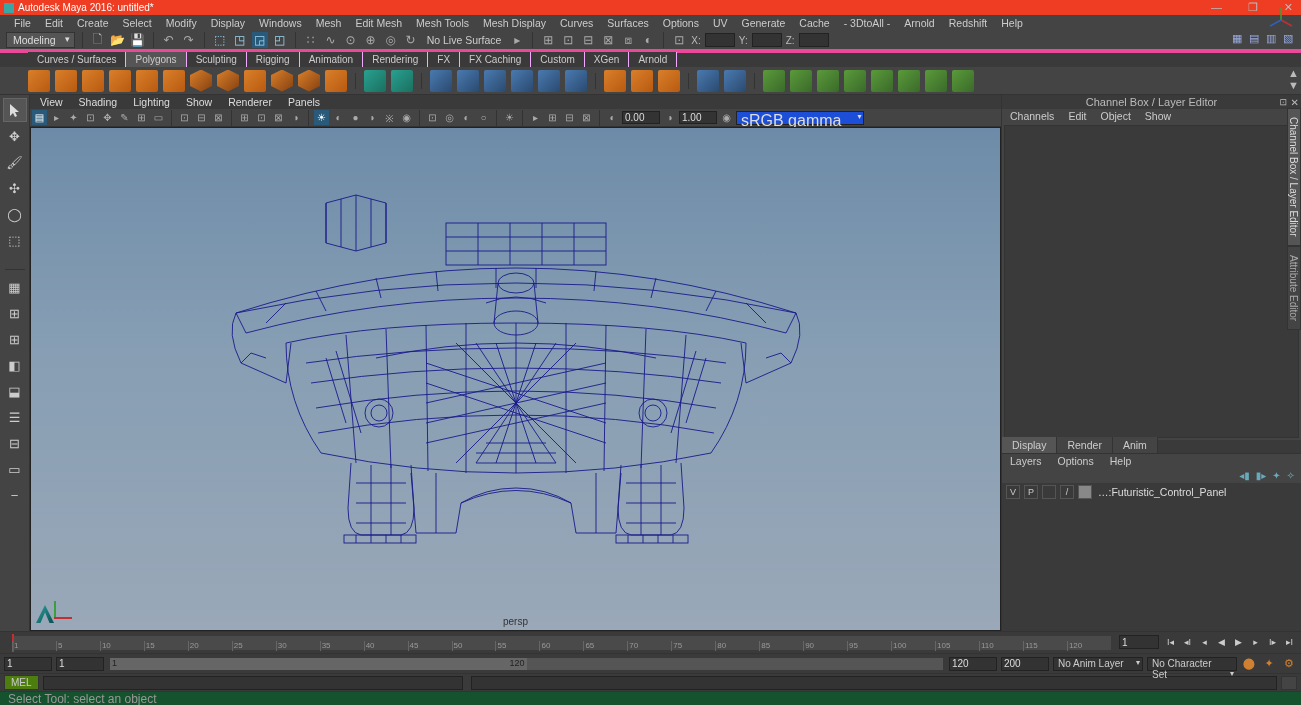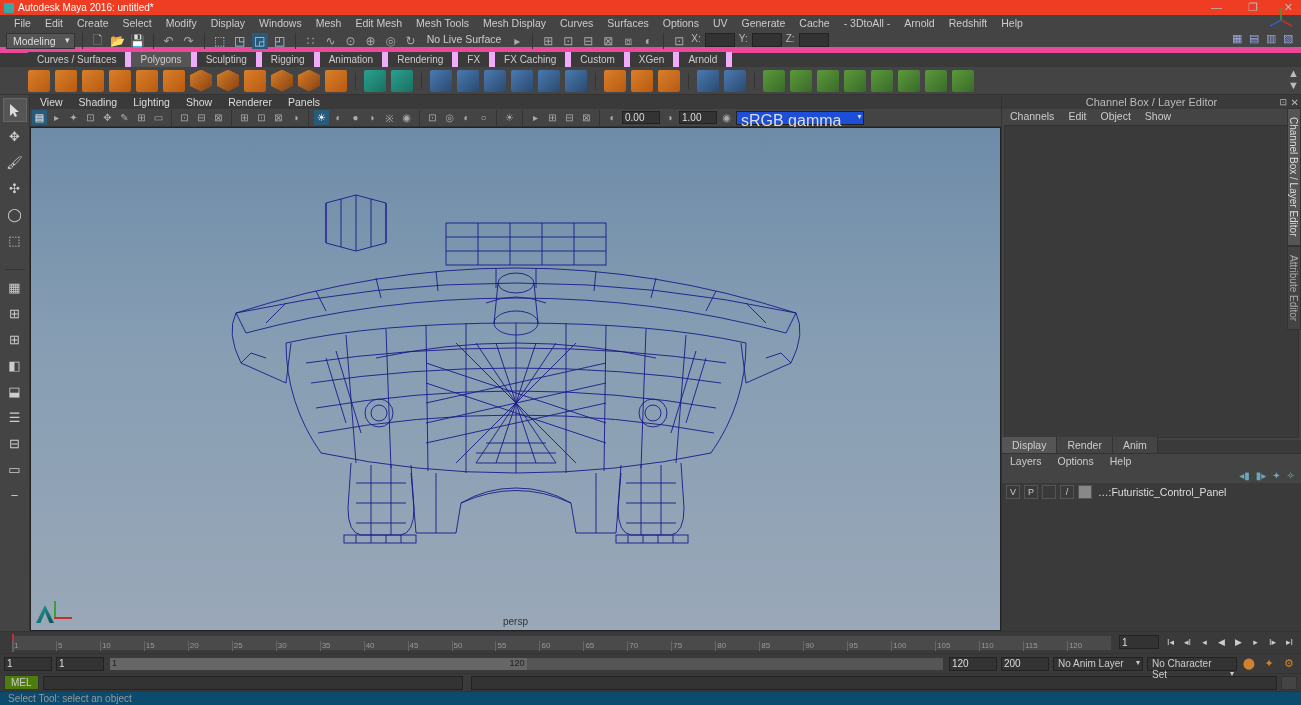--- a/index.html
+++ b/index.html
@@ -4,31 +4,31 @@
 <style>
 *{margin:0;padding:0;box-sizing:border-box;font-family:"Segoe UI",Tahoma,sans-serif;font-size:11px;color:#bbb;user-select:none}
 body{background:#444;width:1301px;height:705px;overflow:hidden;position:relative;display:flex;flex-direction:column}
 .titlebar{height:15px;background:#ee3d23;display:flex;align-items:center;padding:0 4px;color:#fff}
 .titlebar .logo{width:10px;height:10px;background:#3aa6a6;margin-right:4px}
 .titlebar .title{flex:1;font-size:10px;color:#fff}
 .titlebar .winbtns{display:flex;gap:18px;color:#fff;font-size:10px}
 .winbtn{cursor:pointer;padding:0 4px}
 .menubar{height:16px;background:#444;display:flex;align-items:center;padding:0 8px;gap:2px}
 .menubar span{padding:0 6px;font-size:10.5px;color:#ccc;cursor:pointer}
-.toolbar1{height:22px;background:#444;display:flex;align-items:flex-start;padding:2px 6px;gap:4px;border-bottom:6px solid #ec4899}
+.toolbar1{height:22px;background:#444;display:flex;align-items:center;padding:2px 6px;gap:4px;border-bottom:4px solid #ec4899}
 .dropdown{background:#555;border:1px solid #333;padding:1px 18px 1px 6px;font-size:10.5px;color:#ddd;position:relative;cursor:pointer}
 .dropdown::after{content:"▾";position:absolute;right:4px;font-size:9px}
 .sep{width:1px;height:16px;background:#333;margin:0 3px}
 .ico{width:16px;height:16px;display:inline-flex;align-items:center;justify-content:center;font-size:12px;color:#aaa;cursor:pointer}
 .ico.g{color:#9ad6f0}
 .ico.on{background:#2a5a7a}
 .livesurf{color:#ccc;font-size:10.5px;padding:0 4px}
 .numfield{width:30px;height:14px;background:#333;border:1px solid #222;color:#ddd;font-size:10px;padding:0 2px}
 .shelftabs{height:14px;background:#3a3a3a;display:flex;align-items:flex-end;padding-left:28px}
-.shelftabs span{padding:2px 9px;font-size:10px;color:#ccc;background:#3a3a3a;cursor:pointer;border-right:6px solid #f0abfc}
+.shelftabs span{padding:2px 9px;font-size:10px;color:#ccc;background:#3a3a3a;cursor:pointer;border-right:1px solid #f0abfc}
 .shelftabs span.active{background:#555}
 .shelf{height:28px;background:#444;display:flex;align-items:center;padding:2px 28px;gap:5px;border-bottom:1px solid #333;position:relative}
 .shelfico{width:22px;height:22px;border-radius:2px;cursor:pointer;display:flex;align-items:center;justify-content:center}
 .prim{background:linear-gradient(135deg,#d97f2a,#b85a10)}
 .prim2{background:linear-gradient(135deg,#d97f2a,#844010);clip-path:polygon(50% 0,100% 25%,100% 75%,50% 100%,0 75%,0 25%)}
 .tealico{background:linear-gradient(135deg,#2aa090,#1a7060)}
 .blueico{background:linear-gradient(135deg,#4a7ab0,#2a4a70)}
 .greenico{background:linear-gradient(135deg,#5a9a3a,#3a6a2a)}
 .shelf-scroll{position:absolute;right:2px;top:0;display:flex;flex-direction:column;font-size:7px;color:#888}
 .mainrow{flex:1;display:flex;min-height:0}
@@ -94,21 +94,21 @@
 .rstrack .thumb .l{position:absolute;left:2px;top:0;font-size:9px;color:#222}
 .rstrack .thumb .r{position:absolute;right:2px;top:0;font-size:9px;color:#222}
 .rsel{background:#333;border:1px solid #222;color:#ccc;font-size:10px;padding:0 14px 0 4px;height:14px;width:90px;position:relative;cursor:pointer}
 .rsel::after{content:"▾";position:absolute;right:2px;font-size:8px}
 .rsico{width:16px;height:16px;display:flex;align-items:center;justify-content:center;cursor:pointer;color:#d08030}
 .cmdline{height:18px;background:#3a3a3a;display:flex;align-items:center;padding:2px 4px;gap:4px;border-top:1px solid #333}
 .cmdlabel{background:#4d7c0f;padding:1px 6px;font-size:10px;color:#ccc;border:1px solid #333}
 .cmdinput{flex:0 0 420px;height:14px;background:#333;border:1px solid #222}
 .cmdoutput{flex:1;height:14px;background:#333;border:1px solid #222;margin-left:4px}
 .cmdico{width:16px;height:14px;background:#444;border:1px solid #333;cursor:pointer}
-.helpline{height:14px;background:#0c4a6e;display:flex;align-items:center;padding:0 8px;font-size:10px;color:#999;border-top:1px solid #333}
+.helpline{height:14px;background:#14532d;display:flex;align-items:center;padding:0 8px;font-size:12px;color:#999;border-top:1px solid #333}
 .toprighticons{position:absolute;right:4px;top:32px;display:flex;gap:3px}
 .toprighticons span{width:14px;height:14px;font-size:11px;color:#9ad;cursor:pointer}
 </style>
 </head>
 <body>
 
 <div class="titlebar">
   <div class="logo"></div>
   <div class="title">Autodesk Maya 2016: untitled*</div>
   <div class="winbtns">

